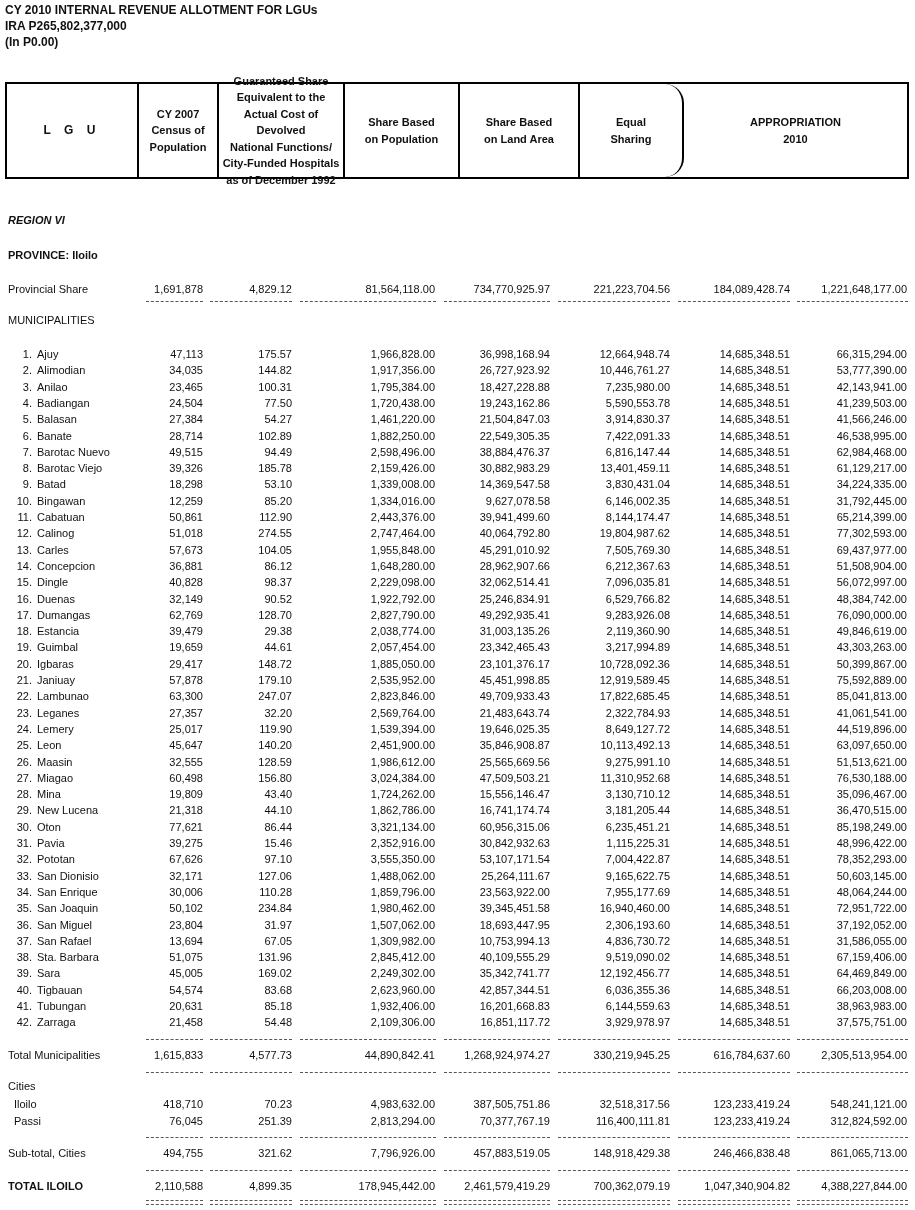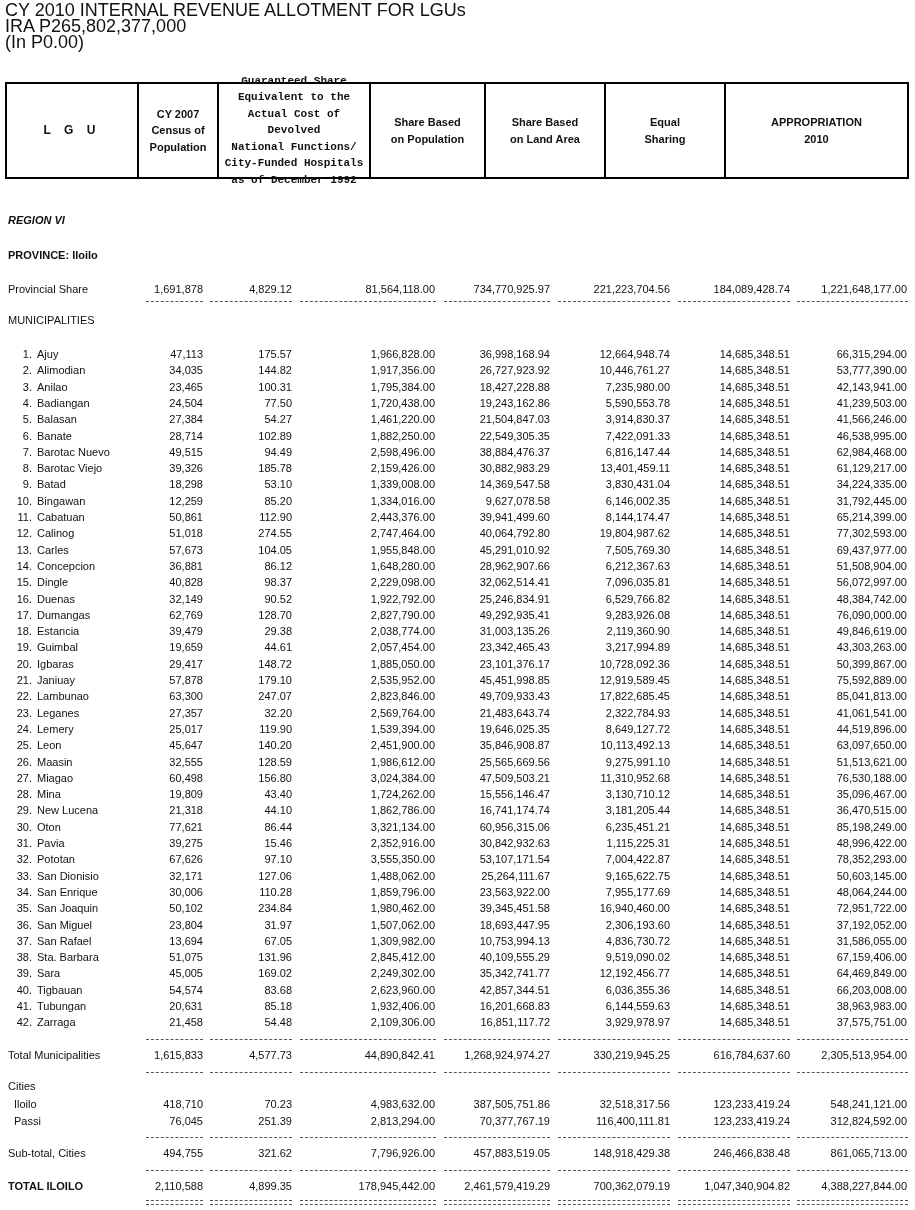--- a/index.html
+++ b/index.html
@@ -1,31 +1,31 @@
 <!DOCTYPE html>
 <html><head>
 <meta charset="utf-8">
 <style>
   html, body { margin: 0; padding: 0; background: #ffffff; }
   body {
     width: 915px; height: 1210px; position: relative; overflow: hidden;
     font-family: "Liberation Sans", sans-serif; color: #111;
   }
-  .title-block { position: absolute; left: 5px; top: 2px; font-weight: normal; font-size: 18px; line-height: 16px; }
+  .title-block { position: absolute; left: 5px; top: 2px; font-weight: bold; font-size: 12px; line-height: 16px; }
   .hdr {
     position: absolute; left: 5px; top: 82px; width: 904px; height: 97px;
     border: 2px solid #000; box-sizing: border-box; display: flex;
   }
   .hdr .hc {
     box-sizing: border-box; border-right: 2px solid #000; display: flex; align-items: center; justify-content: center;
     text-align: center; font-weight: bold; font-size: 11px; line-height: 16.5px; white-space: pre-line; padding: 0 2px;
   }
   .hdr .hc:last-child { border-right: none; }
-  .c0 { width: 132px; } .c1 { width: 80px; } .c2 { width: 88px; } .c3 { width: 152px; font-family: Liberation Mono, monospace; }
-  .c4 { width: 115px; } .c5 { width: 120px; } .c6 { width: 120px; } .c7 { flex: 1; }
+  .c0 { width: 132px; } .c1 { width: 80px; } .c2 { width: 88px; } .c3 { width: 126px; }
+  .c4 { width: 115px; } .c5 { width: 120px; } .c6 { width: 104px; border-radius: 19px; } .c7 { flex: 1; }
   .hdr .c0 { letter-spacing: 5px; font-size: 12px; }
 
   .body { position: absolute; left: 0; top: 0; width: 915px; }
   .row { position: absolute; left: 0; width: 915px; height: 16px; font-size: 11px; line-height: 16px; }
   .row .lbl { position: absolute; left: 8px; }
   .row .lbl.num2 { left: 10px; }
   .row .v { position: absolute; text-align: right; white-space: nowrap; }
   .v1 { right: 712px; } .v2 { right: 623px; } .v3 { right: 480px; } .v4 { right: 365px; }
   .v5 { right: 245px; } .v6 { right: 125px; } .v7 { right: 8px; }
   .sec { font-size: 11px; position: absolute; left: 8px; }

